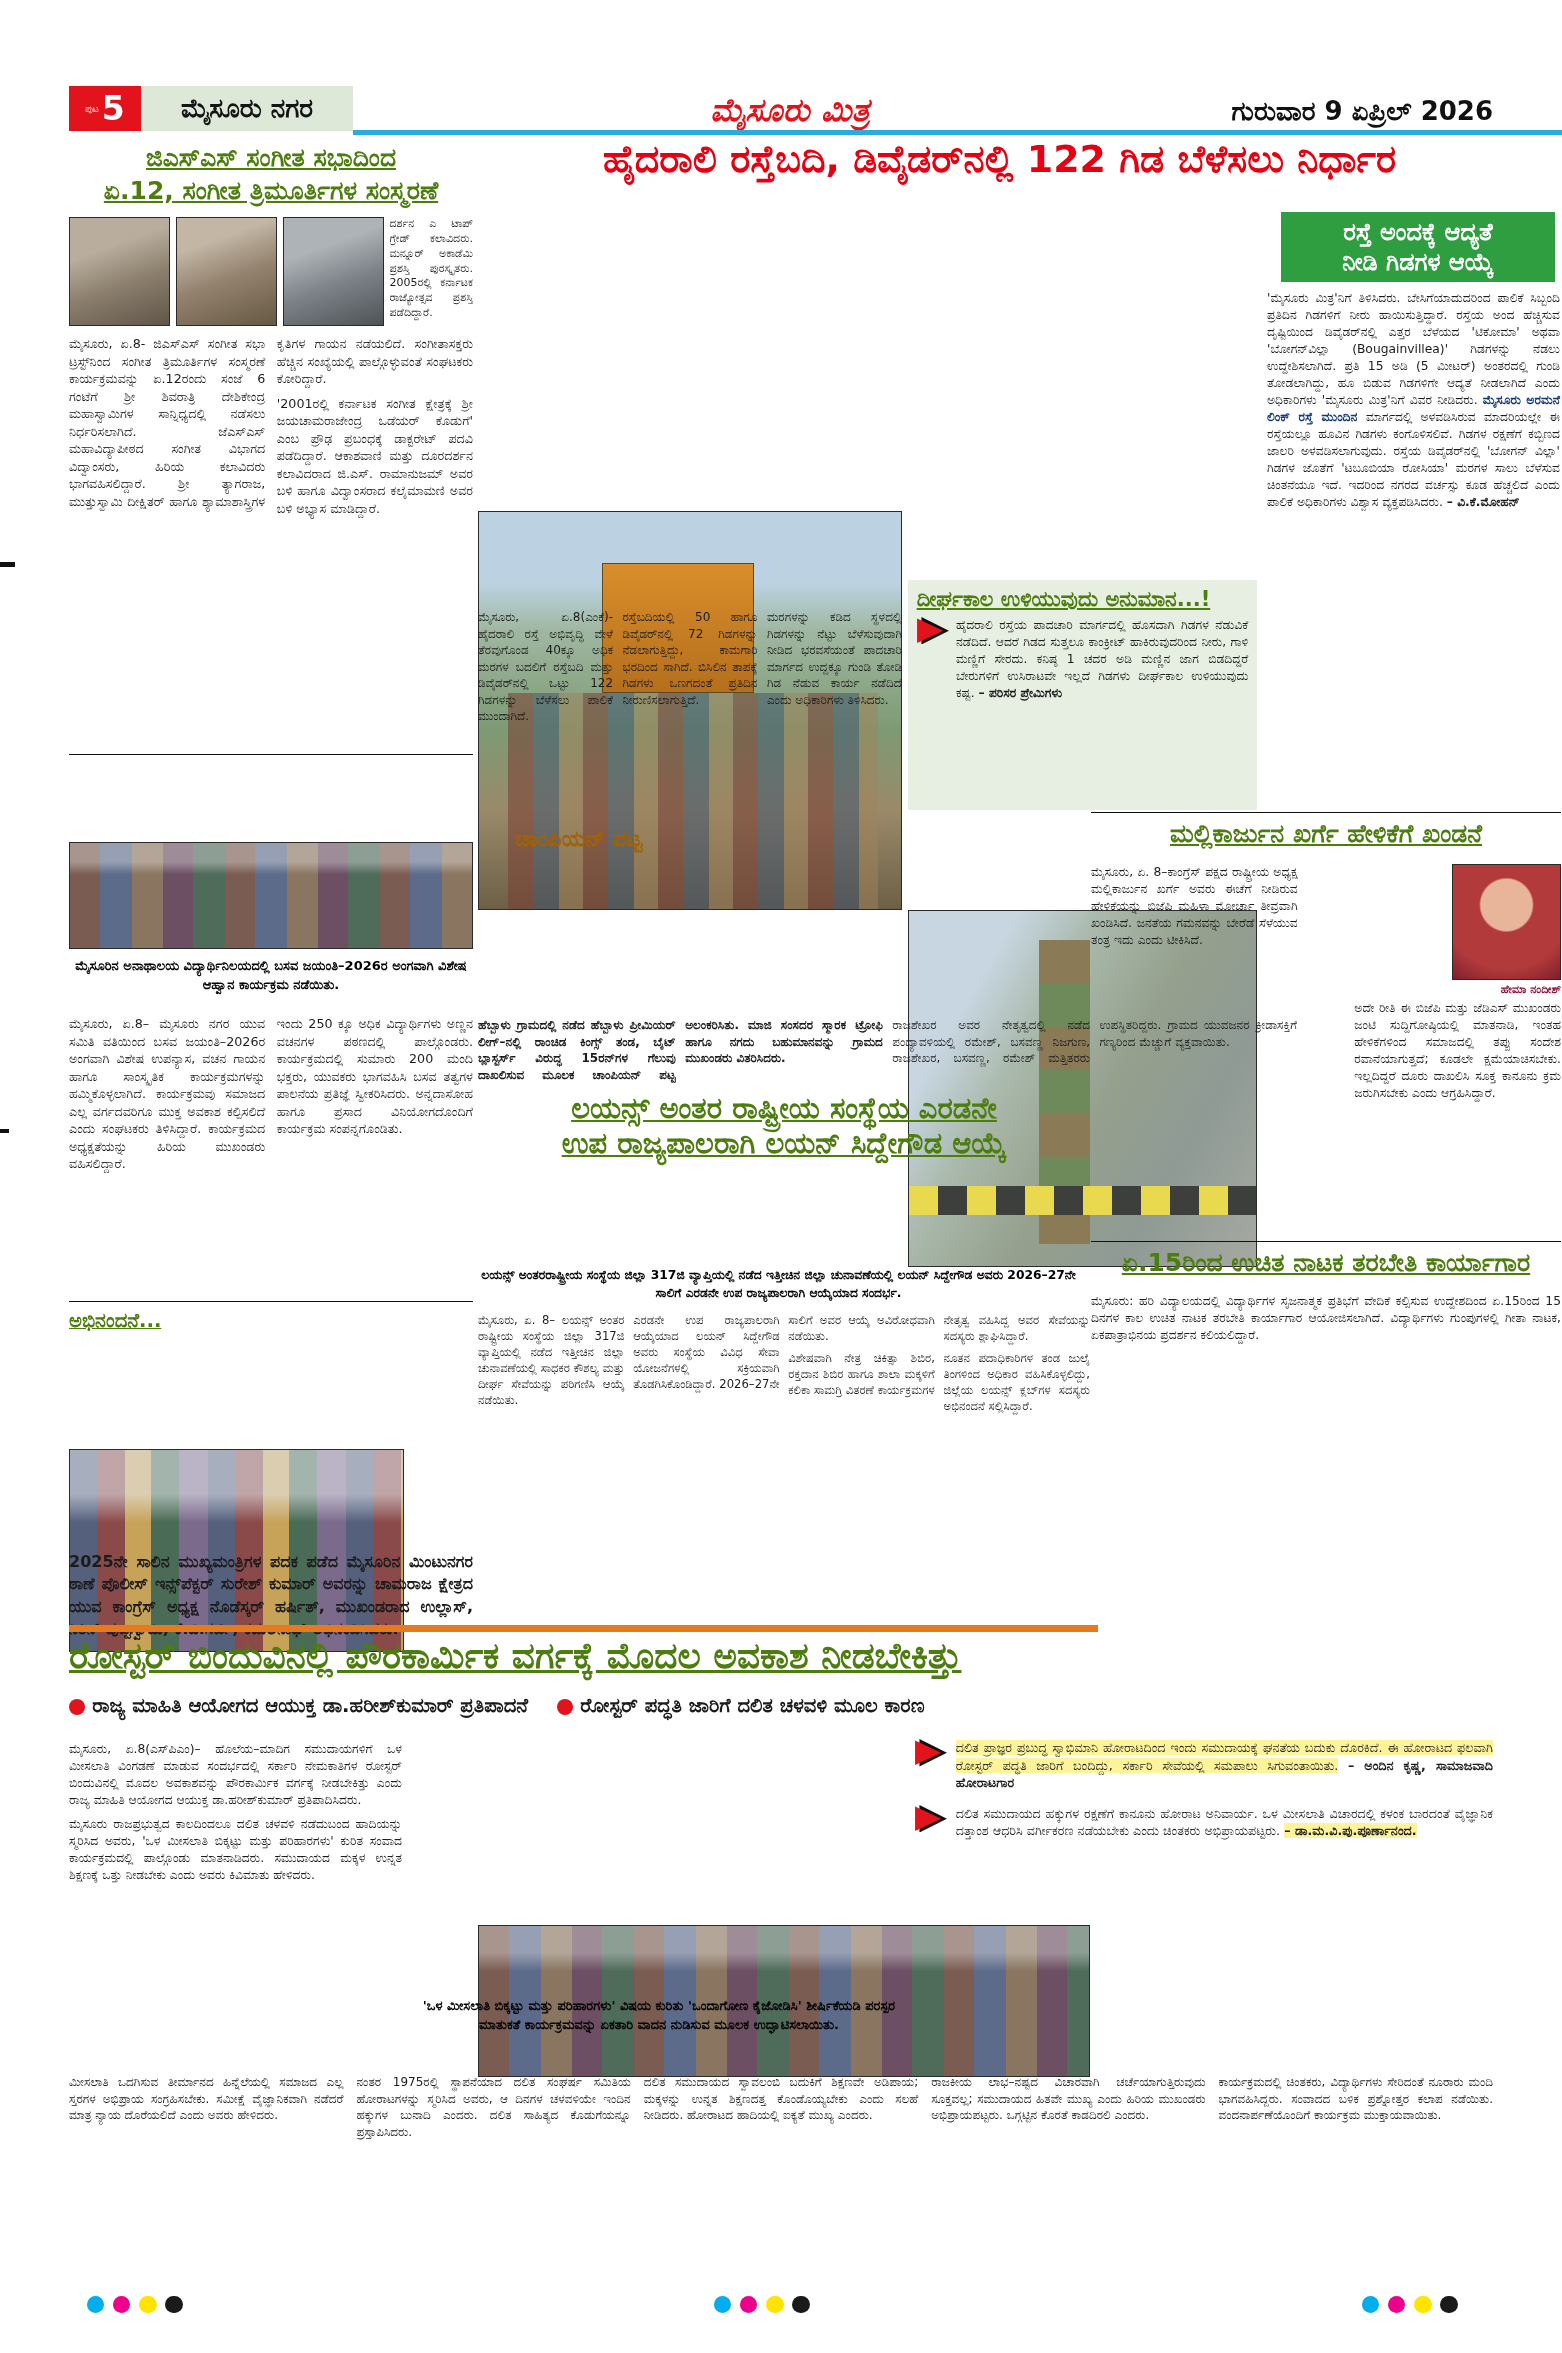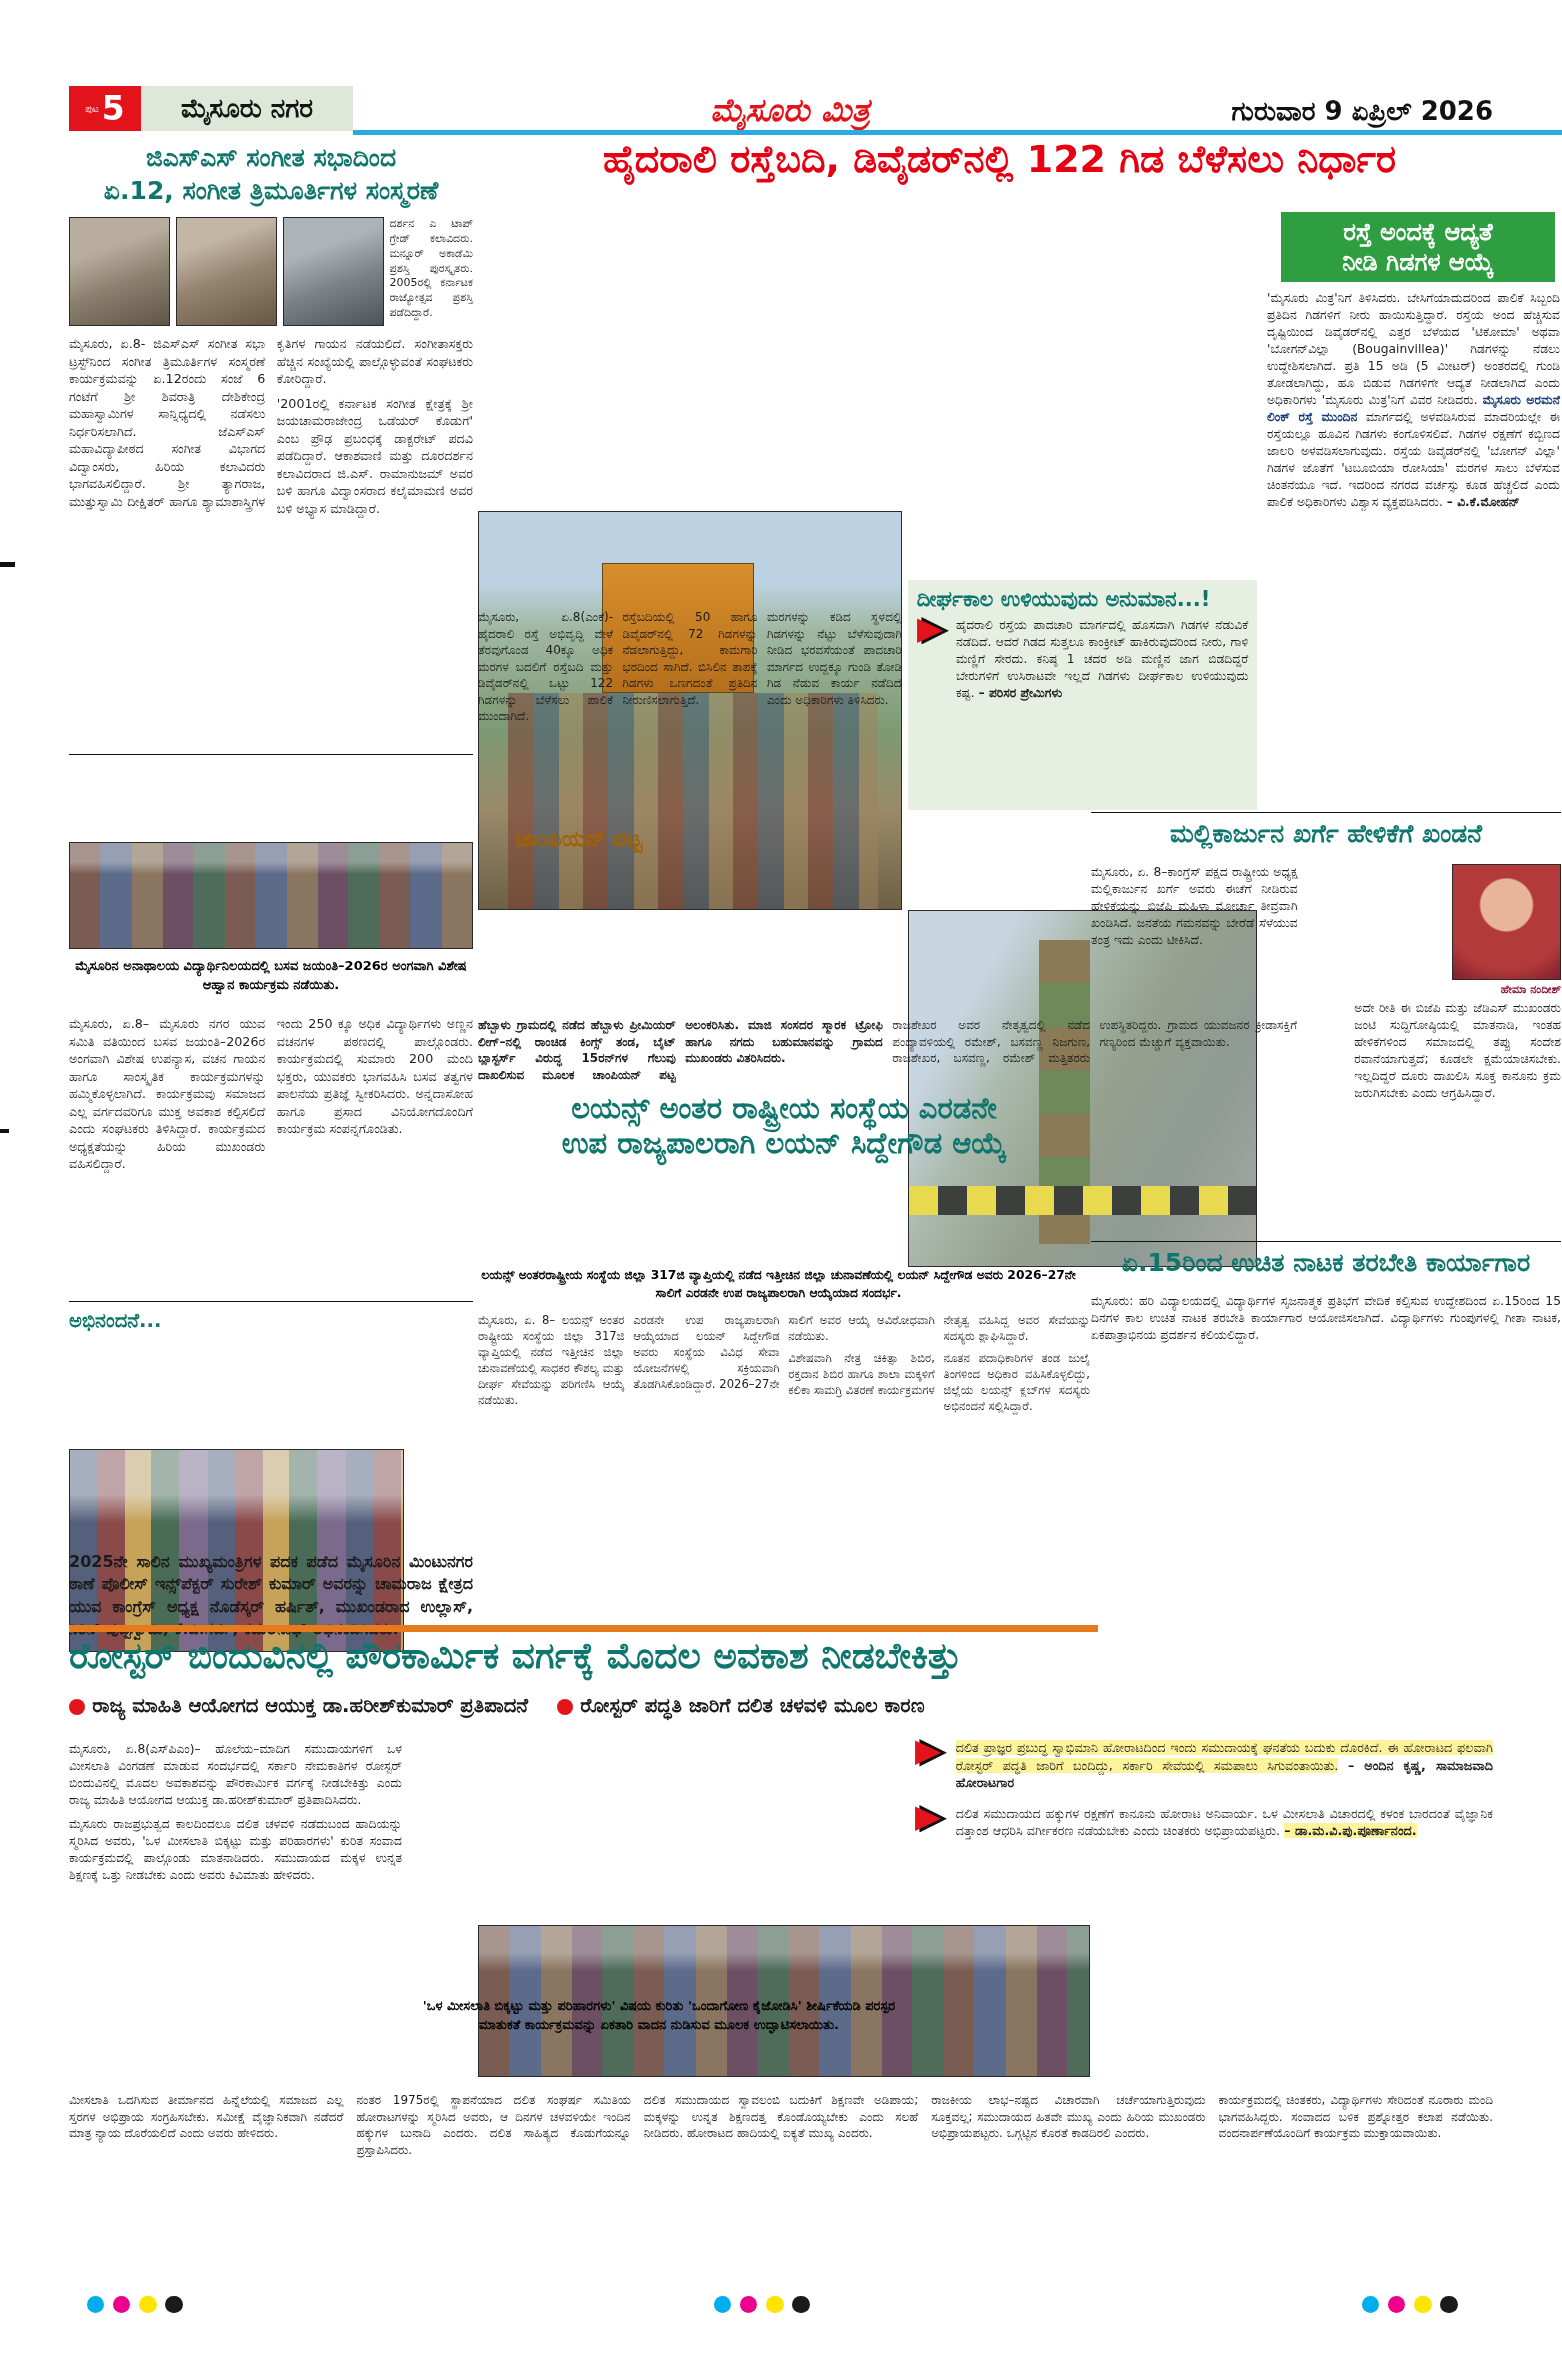--- a/index.html
+++ b/index.html
@@ -4,35 +4,35 @@
 <style>
   html,body{margin:0;padding:0;background:#9a9a9a;}
   *{box-sizing:border-box;}
   #page{position:relative;width:1562px;height:2354px;background:#ffffff;
         font-family:"DejaVu Sans",sans-serif;color:#1b1b1b;overflow:hidden;}
   .abs{position:absolute;}
   .jt{text-align:justify;line-height:1.38;font-size:12.7px;color:#1c1c1c;}
   .cols2{column-count:2;column-gap:11.6px;}
   .cols3{column-count:3;column-gap:9.4px;}
   .cols4{column-count:4;column-gap:8.7px;}
-  .cols5{column-count:5;column-gap:13px;margin-top:18px;}
+  .cols5{column-count:5;column-gap:13px;}
   .photo{border:0.7px solid #2a2a2a;position:relative;overflow:hidden;}
   .crowd{background:
      linear-gradient(180deg,rgba(255,255,255,.35) 0 18%,rgba(0,0,0,0) 30%),
      repeating-linear-gradient(90deg,#7a5c52 0 30px,#5d6b8a 30px 62px,#8a7560 62px 93px,#6c4f63 93px 123px,#4f6b5a 123px 155px);}
   .crowd2{background:
      linear-gradient(180deg,rgba(235,240,245,.55) 0 22%,rgba(0,0,0,0) 36%),
      repeating-linear-gradient(90deg,#55607d 0 27.5px,#8a4a4a 27.5px 55px,#c7a35a 55px 81px,#4a6b55 81px 109px,#7c6a8c 109px 138px);}
   .rule{background:#111;height:1.4px;}
   .red-dot{display:inline-block;width:16px;height:16px;border-radius:50%;background:#e3131b;margin-right:7.2px;vertical-align:middle;}
   .arrow-icon{display:inline-block;flex:0 0 auto;}
   .dot{width:17.4px;height:17.4px;border-radius:50%;display:inline-block;margin-right:8.7px;}
   .d-c{background:#00adee;} .d-m{background:#ec008c;} .d-y{background:#ffe400;} .d-k{background:#1a1a1a;}
   .caption{font-weight:bold;font-size:13px;line-height:1.45;text-align:center;color:#000000;}
-  .kn-head{font-weight:bold;color:#0f766e;}
+  .kn-head{font-weight:bold;color:#4d7c0f;text-decoration:underline;}
 </style>
 </head>
 <body>
 
 <div id="page">
 
   <div class="abs" style="left:69px;top:86px;width:72px;height:45px;background:#e3131b;color:#fff;display:flex;align-items:center;justify-content:center;gap:2.9px;">
     <span style="font-size:9.4px;line-height:1;">ಪುಟ</span>
     <span style="font-size:33px;font-weight:bold;line-height:1;">5</span>
   </div>

